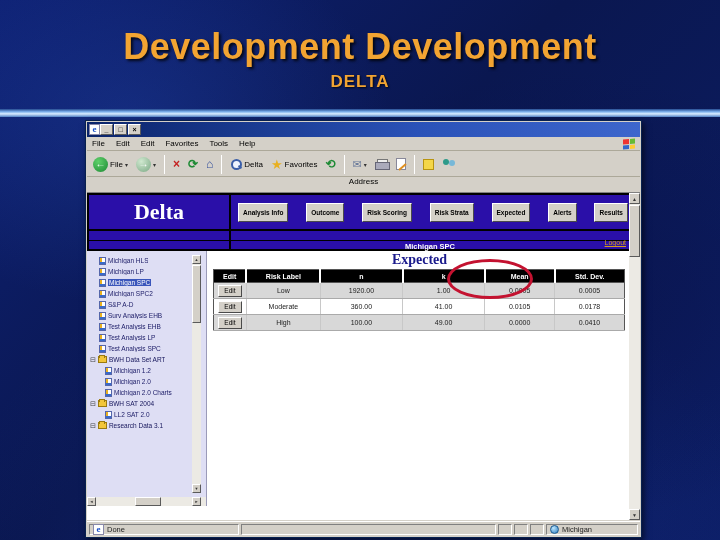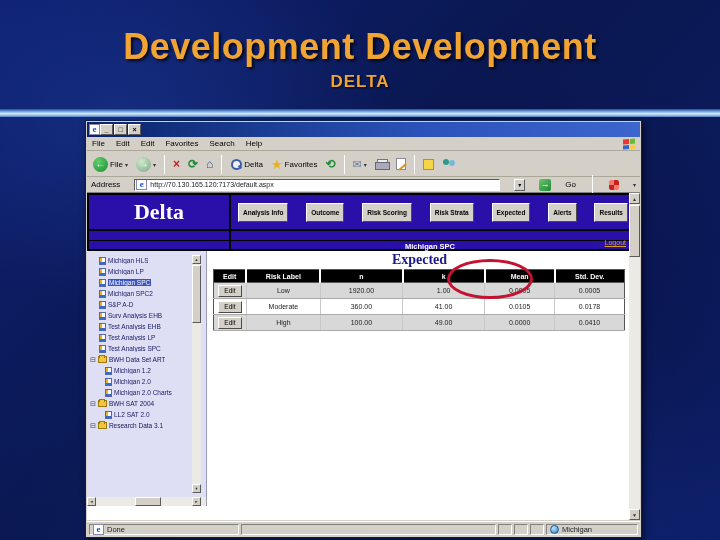--- a/index.html
+++ b/index.html
@@ -76,21 +76,21 @@
   .editpg { width:10px; height:12px; background:#fff; border:1px solid #889; position:relative; }
   .editpg::after { content:""; position:absolute; left:1px; top:7px; width:9px; height:2px;
     background:#e09020; transform:rotate(-40deg); }
   .note { width:11px; height:11px; background:#f4d648; border:1px solid #b89410; }
   .people { position:relative; width:14px; height:12px; }
   .people::before { content:""; position:absolute; left:1px; top:1px; width:6px; height:6px; border-radius:50%; background:#2d9a8a; }
   .people::after { content:""; position:absolute; left:7px; top:2px; width:6px; height:6px; border-radius:50%; background:#77b8d8; }
   .ddv { font-size:6px; color:#333; }
 
   .addrbar { position:absolute; left:1px; top:56px; right:1px; height:16px; background:#d4d0c8;
-    border-bottom:1px solid #808080; display:flex; align-items:center; gap:14px; padding:0 4px; font-size:8px; }
+    border-bottom:1px solid #808080; display:flex; align-items:center; gap:8px; padding:0 4px; font-size:8px;flex-direction:column; }
   .addr-input { flex:1; height:12px; background:#fff; border:1px solid; border-color:#5a5a5a #fff #fff #5a5a5a;
     display:flex; align-items:center; gap:3px; padding:0 1px; font-size:7px; color:#222; overflow:hidden; }
   .addr-dd { width:11px; height:12px; background:#d4d0c8; border:1px solid; border-color:#fff #5a5a5a #5a5a5a #fff;
     font-size:6px; text-align:center; line-height:10px; }
   .go-ico { width:12px; height:12px; background:linear-gradient(135deg,#6cc46c,#1d8a34);
     border-radius:2px; color:#fff; font-size:9px; line-height:11px; text-align:center; font-weight:bold; }
   .pinwheel { width:10px; height:10px; border-radius:2px;
     background:conic-gradient(#c42222 0 25%, #f47a6a 0 50%, #c42222 0 75%, #f47a6a 0); }
 
   
@@ -202,21 +202,21 @@
         <span class="wbtn">□</span>
         <span class="wbtn">×</span>
       </span>
     </div>
 
     <div class="menubar">
       <span class="menu-item">File</span>
       <span class="menu-item">Edit</span>
       <span class="menu-item">Edit</span>
       <span class="menu-item">Favorites</span>
-      <span class="menu-item">Search</span>
+      <span class="menu-item">Tools</span>
       <span class="menu-item">Help</span>
       <span class="flag">
           <i></i>
           <i></i>
           <i></i>
           <i></i>
         </span>
     </div>
 
     <div class="toolbar">

